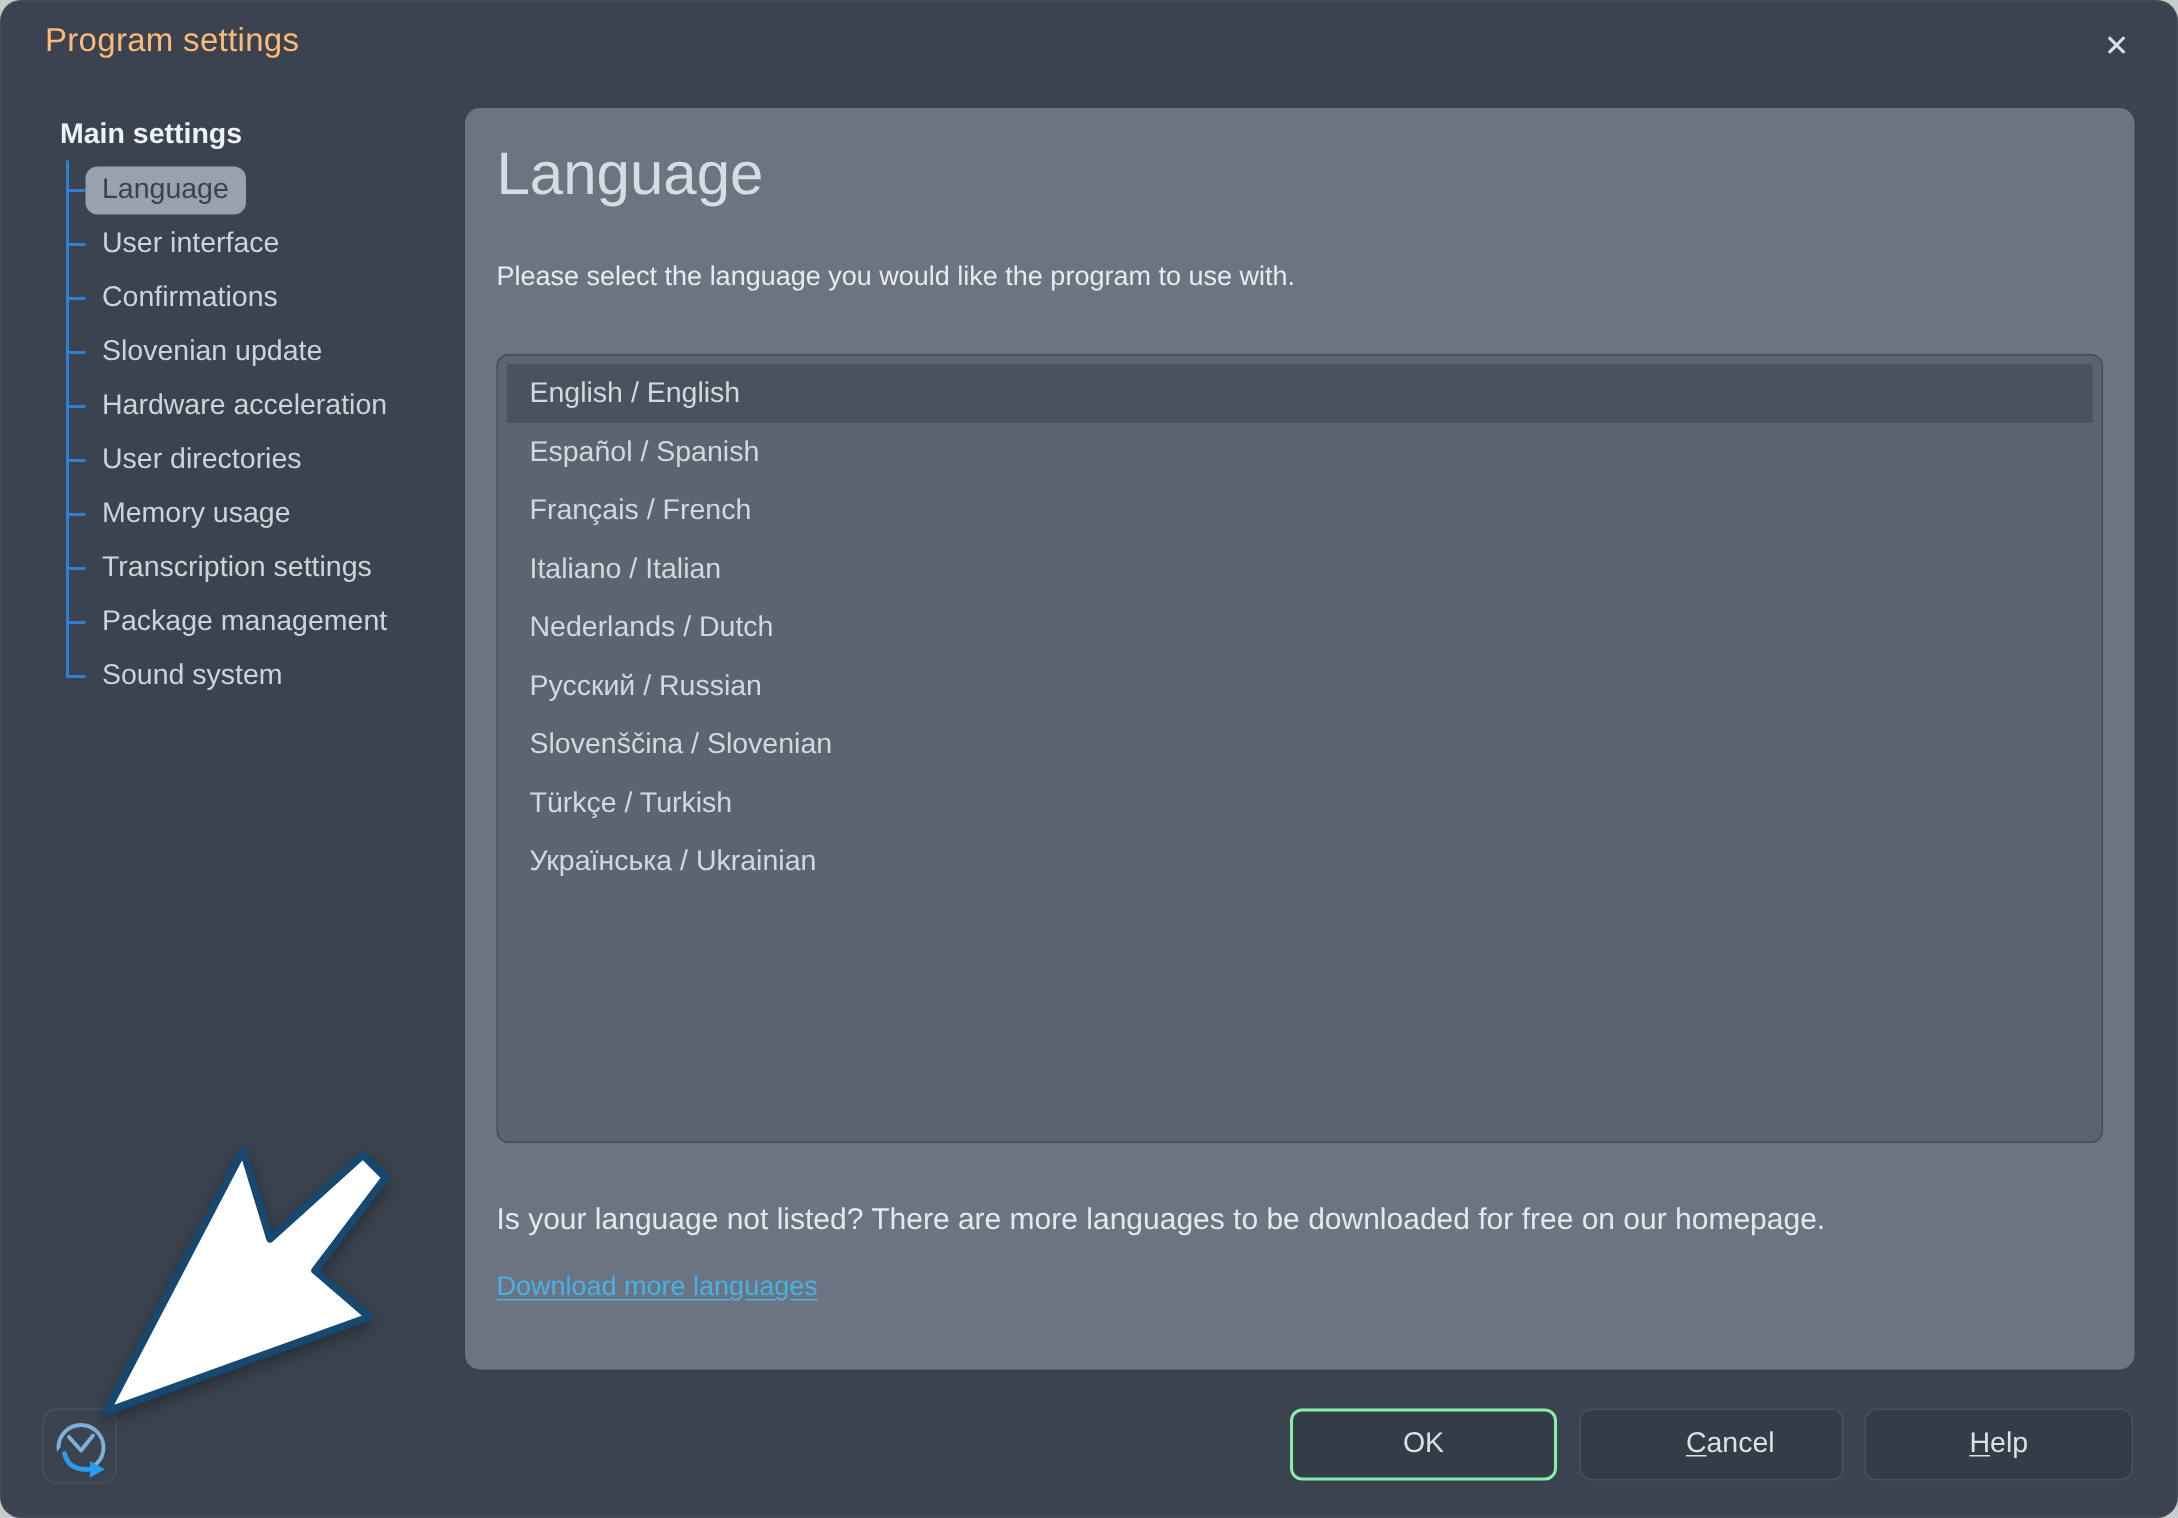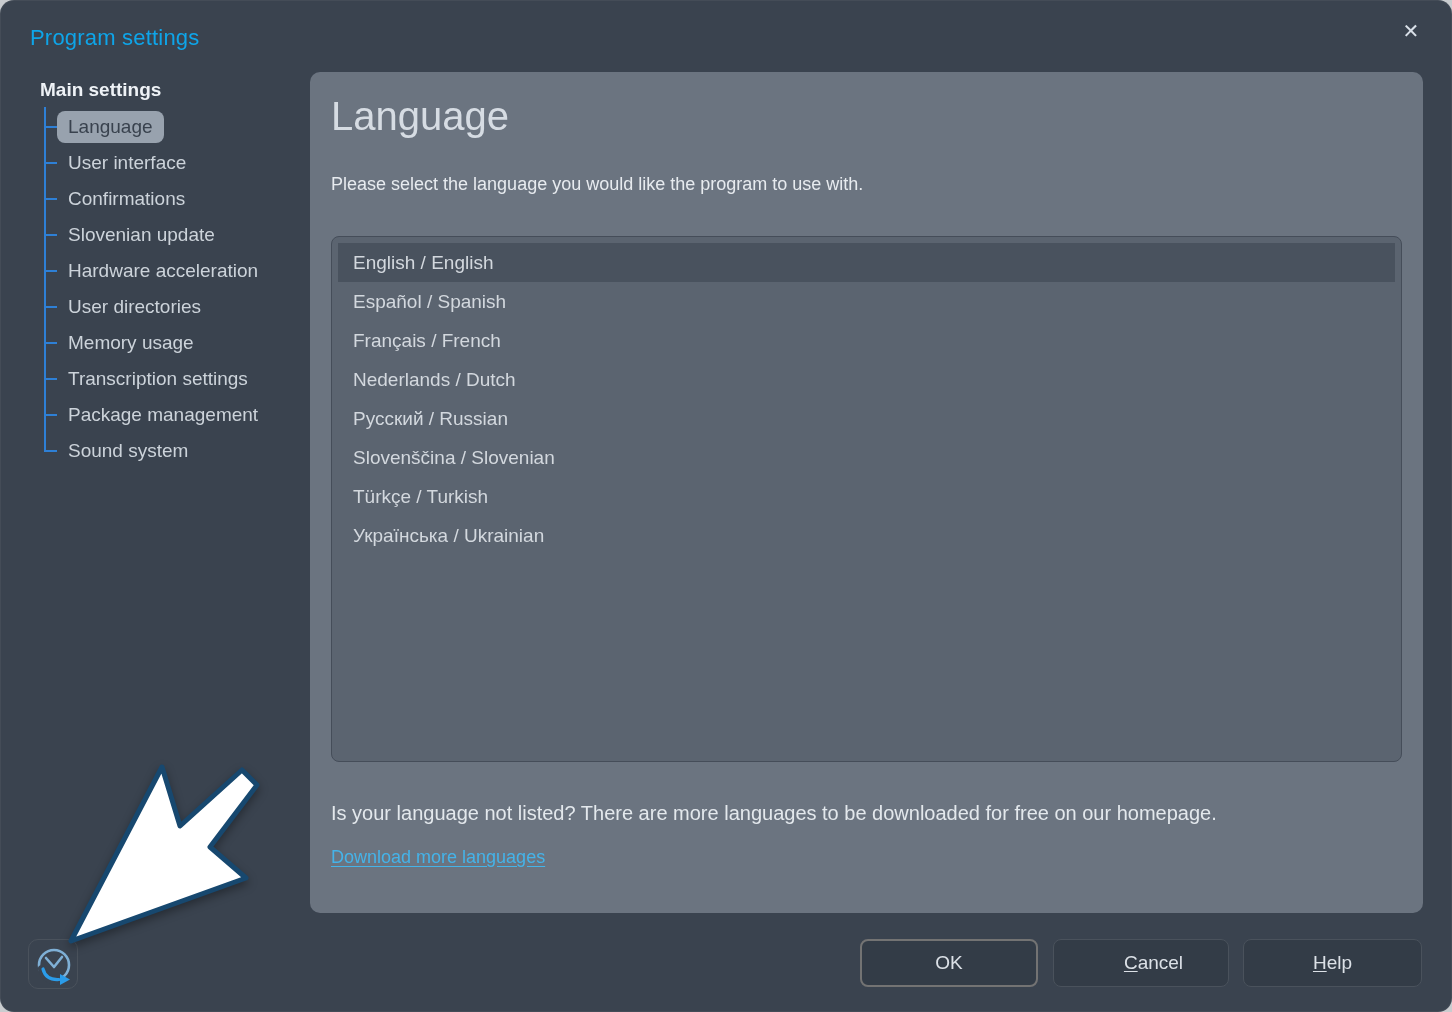--- a/index.html
+++ b/index.html
@@ -8,22 +8,22 @@
 
   .dialog {
     position:absolute; inset:0;
     background:#3a434f;
     border-radius:14px;
     box-shadow: inset 0 0 0 1px rgba(255,255,255,0.05);
   }
 
   
   .window-title {
-    position:absolute; left:30px; top:25px;
-    font-size:22px; color:#0ea5e9; letter-spacing:.2px;
+    position:absolute; left:30px; top:14px;
+    font-size:22px; color:#fdba74; letter-spacing:.2px;
   }
   .close-btn {
     position:absolute; right:26px; top:16px;
     width:30px; height:30px; text-align:center; line-height:30px;
     font-size:20px; color:#dae1e9; cursor:pointer;
   }
 
   
   .sidebar-header {
     position:absolute; left:40px; top:79px;
@@ -79,21 +79,21 @@
     text-underline-offset:3px; cursor:pointer;
   }
 
   
   .btn {
     position:absolute; top:939px; height:48px;
     background:#333c47; border:1px solid #4a525c; border-radius:8px;
     color:#dce1e7; font-size:19px; text-align:center; line-height:45px;
     cursor:pointer;
   }
-  .btn-ok   { left:860px;  width:178px; border:2px solid #737373; line-height:43px; }
+  .btn-ok   { left:860px;  width:178px; border:2px solid #86efac; line-height:43px; }
   .btn-cancel { left:1053px; width:176px;padding-left:25px; }
   .btn-help { left:1243px; width:179px; }
   .accel { text-decoration:underline; text-underline-offset:2px; }
 
   
   .restart-btn {
     position:absolute; left:28px; top:939px;
     width:50px; height:50px;
     border:1px solid #4a525c; border-radius:10px;
     background:transparent; cursor:pointer;
@@ -127,20 +127,21 @@
   <div class="tree-item" style="top:435px">Sound system</div>
 
   <div class="panel">
     <div class="panel-title">Language</div>
     <div class="panel-subtitle">Please select the language you would like the program to use with.</div>
 
     <div class="listbox">
       <div class="lang-row selected">English / English</div>
       <div class="lang-row">Español / Spanish</div>
       <div class="lang-row">Français / French</div>
+      <div class="lang-row">Italiano / Italian</div>
       <div class="lang-row">Nederlands / Dutch</div>
       <div class="lang-row">Русский / Russian</div>
       <div class="lang-row">Slovenščina / Slovenian</div>
       <div class="lang-row">Türkçe / Turkish</div>
       <div class="lang-row">Українська / Ukrainian</div>
     </div>
 
     <div class="info-text">Is your language not listed? There are more languages to be downloaded for free on our homepage.</div>
     <a class="download-link">Download more languages</a>
   </div>

